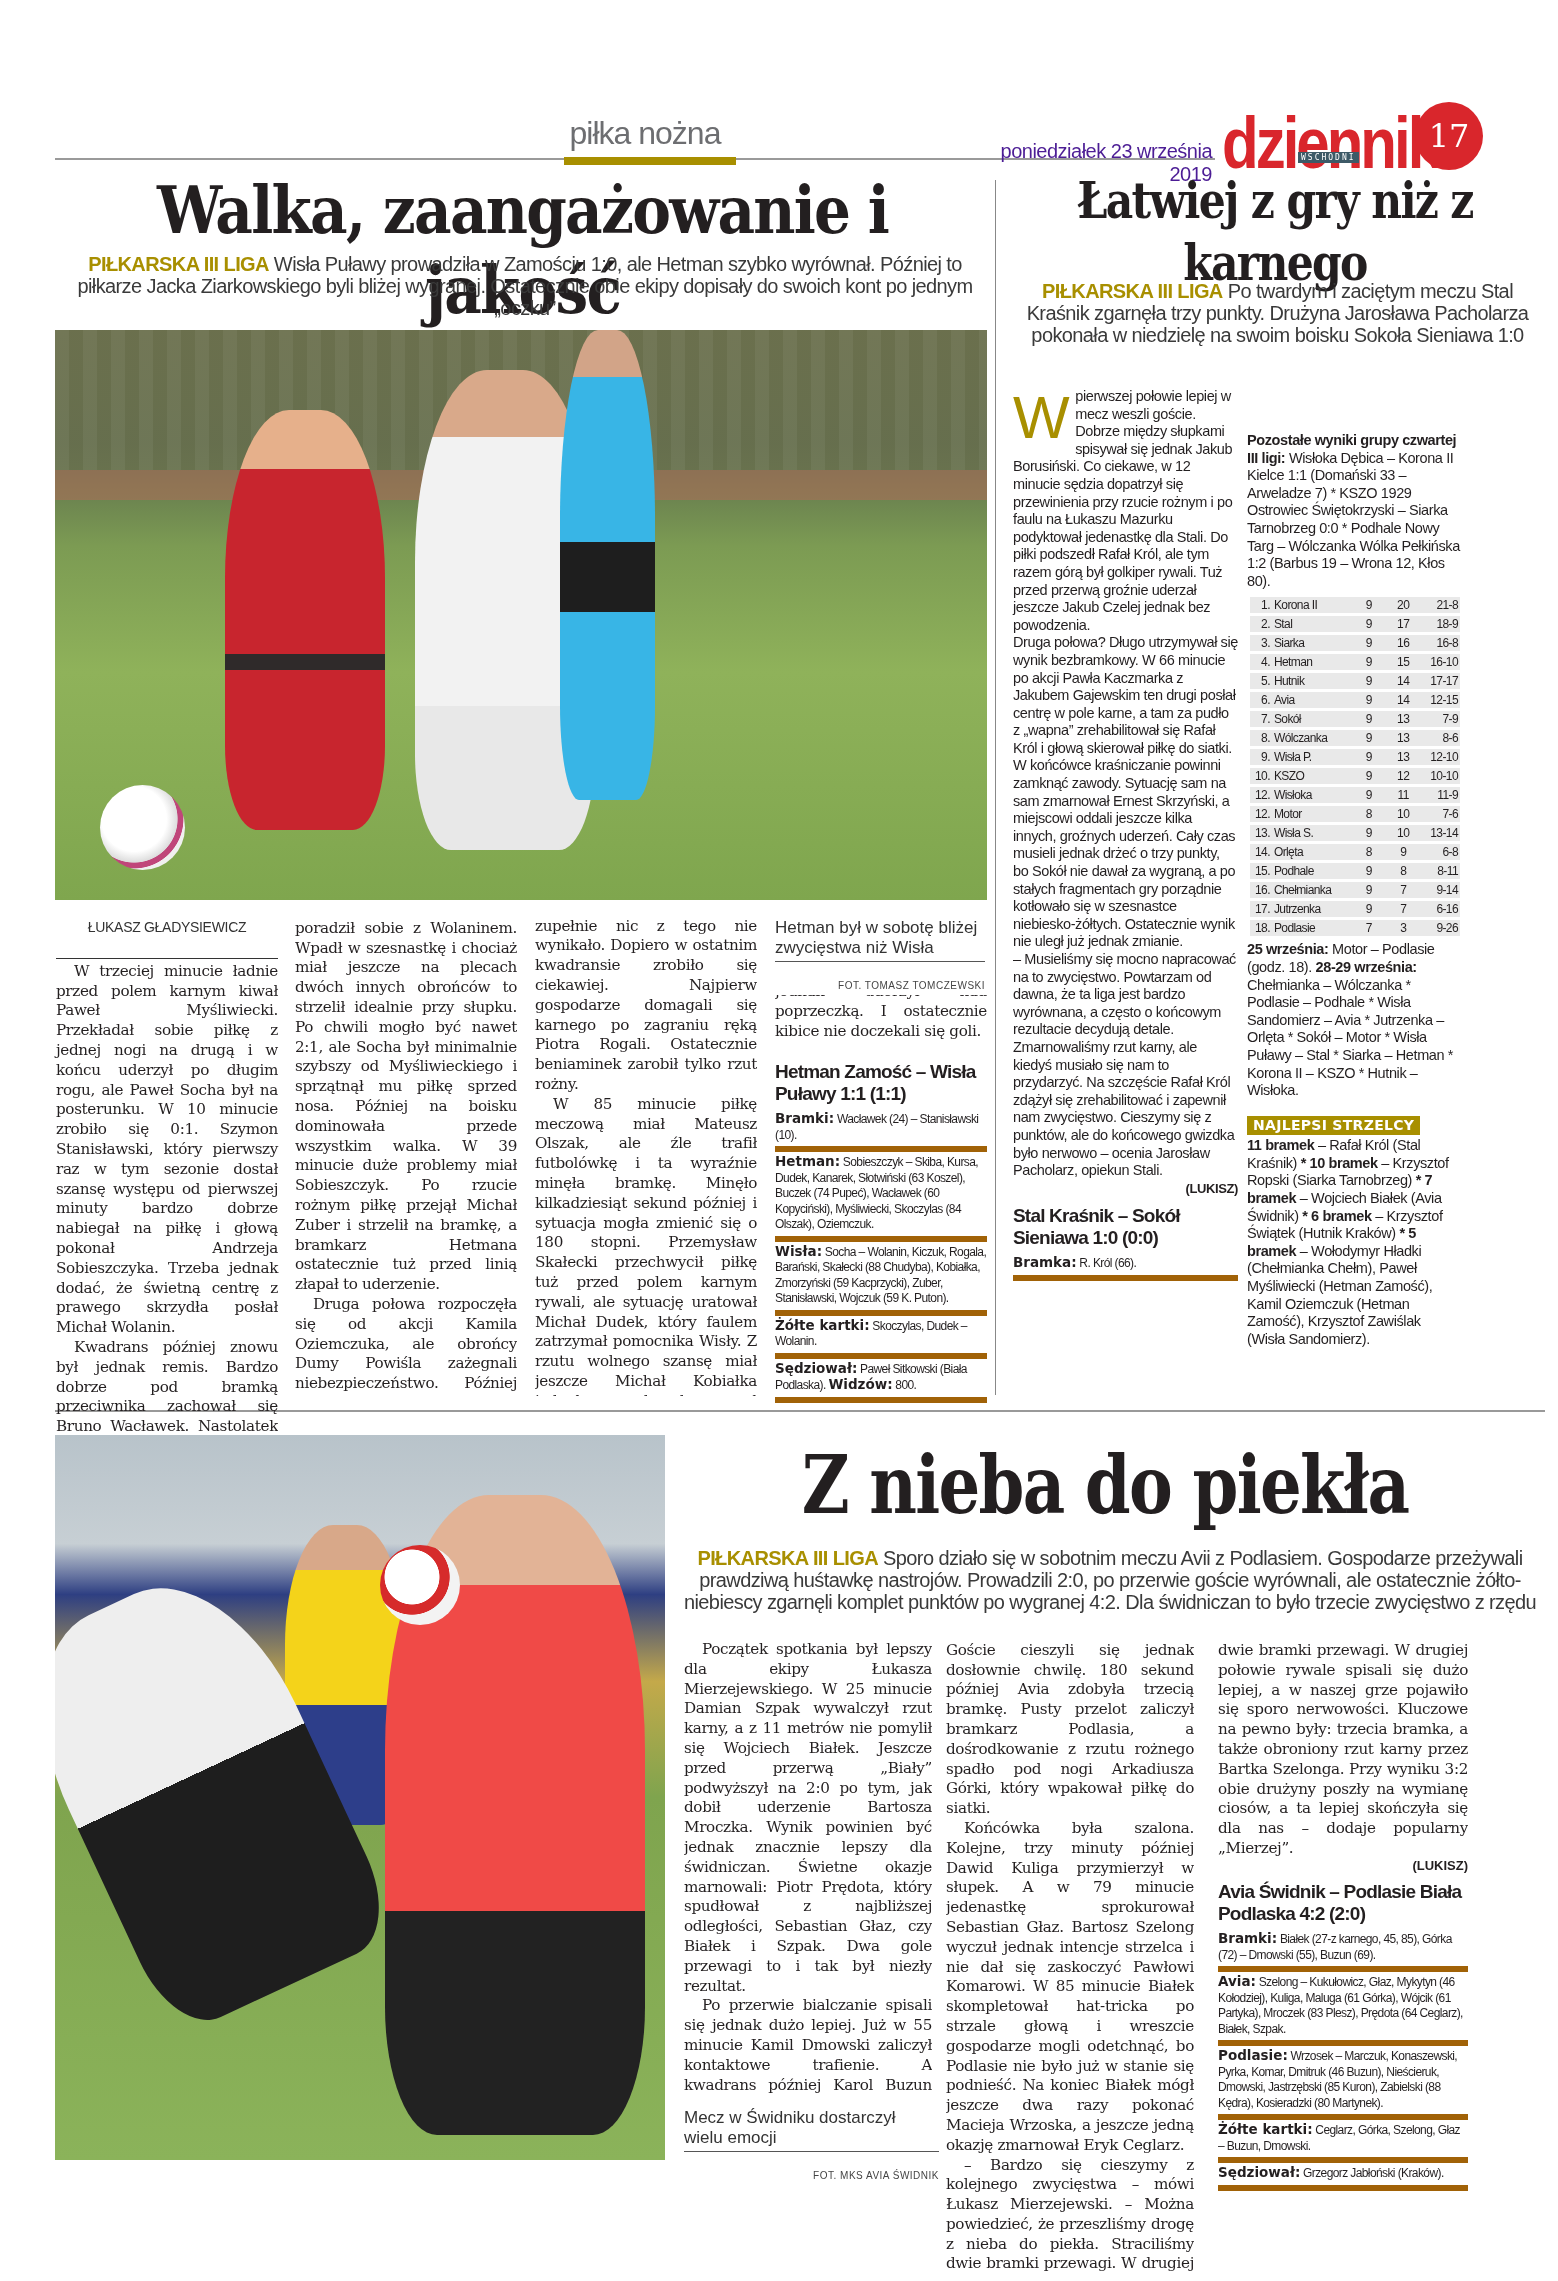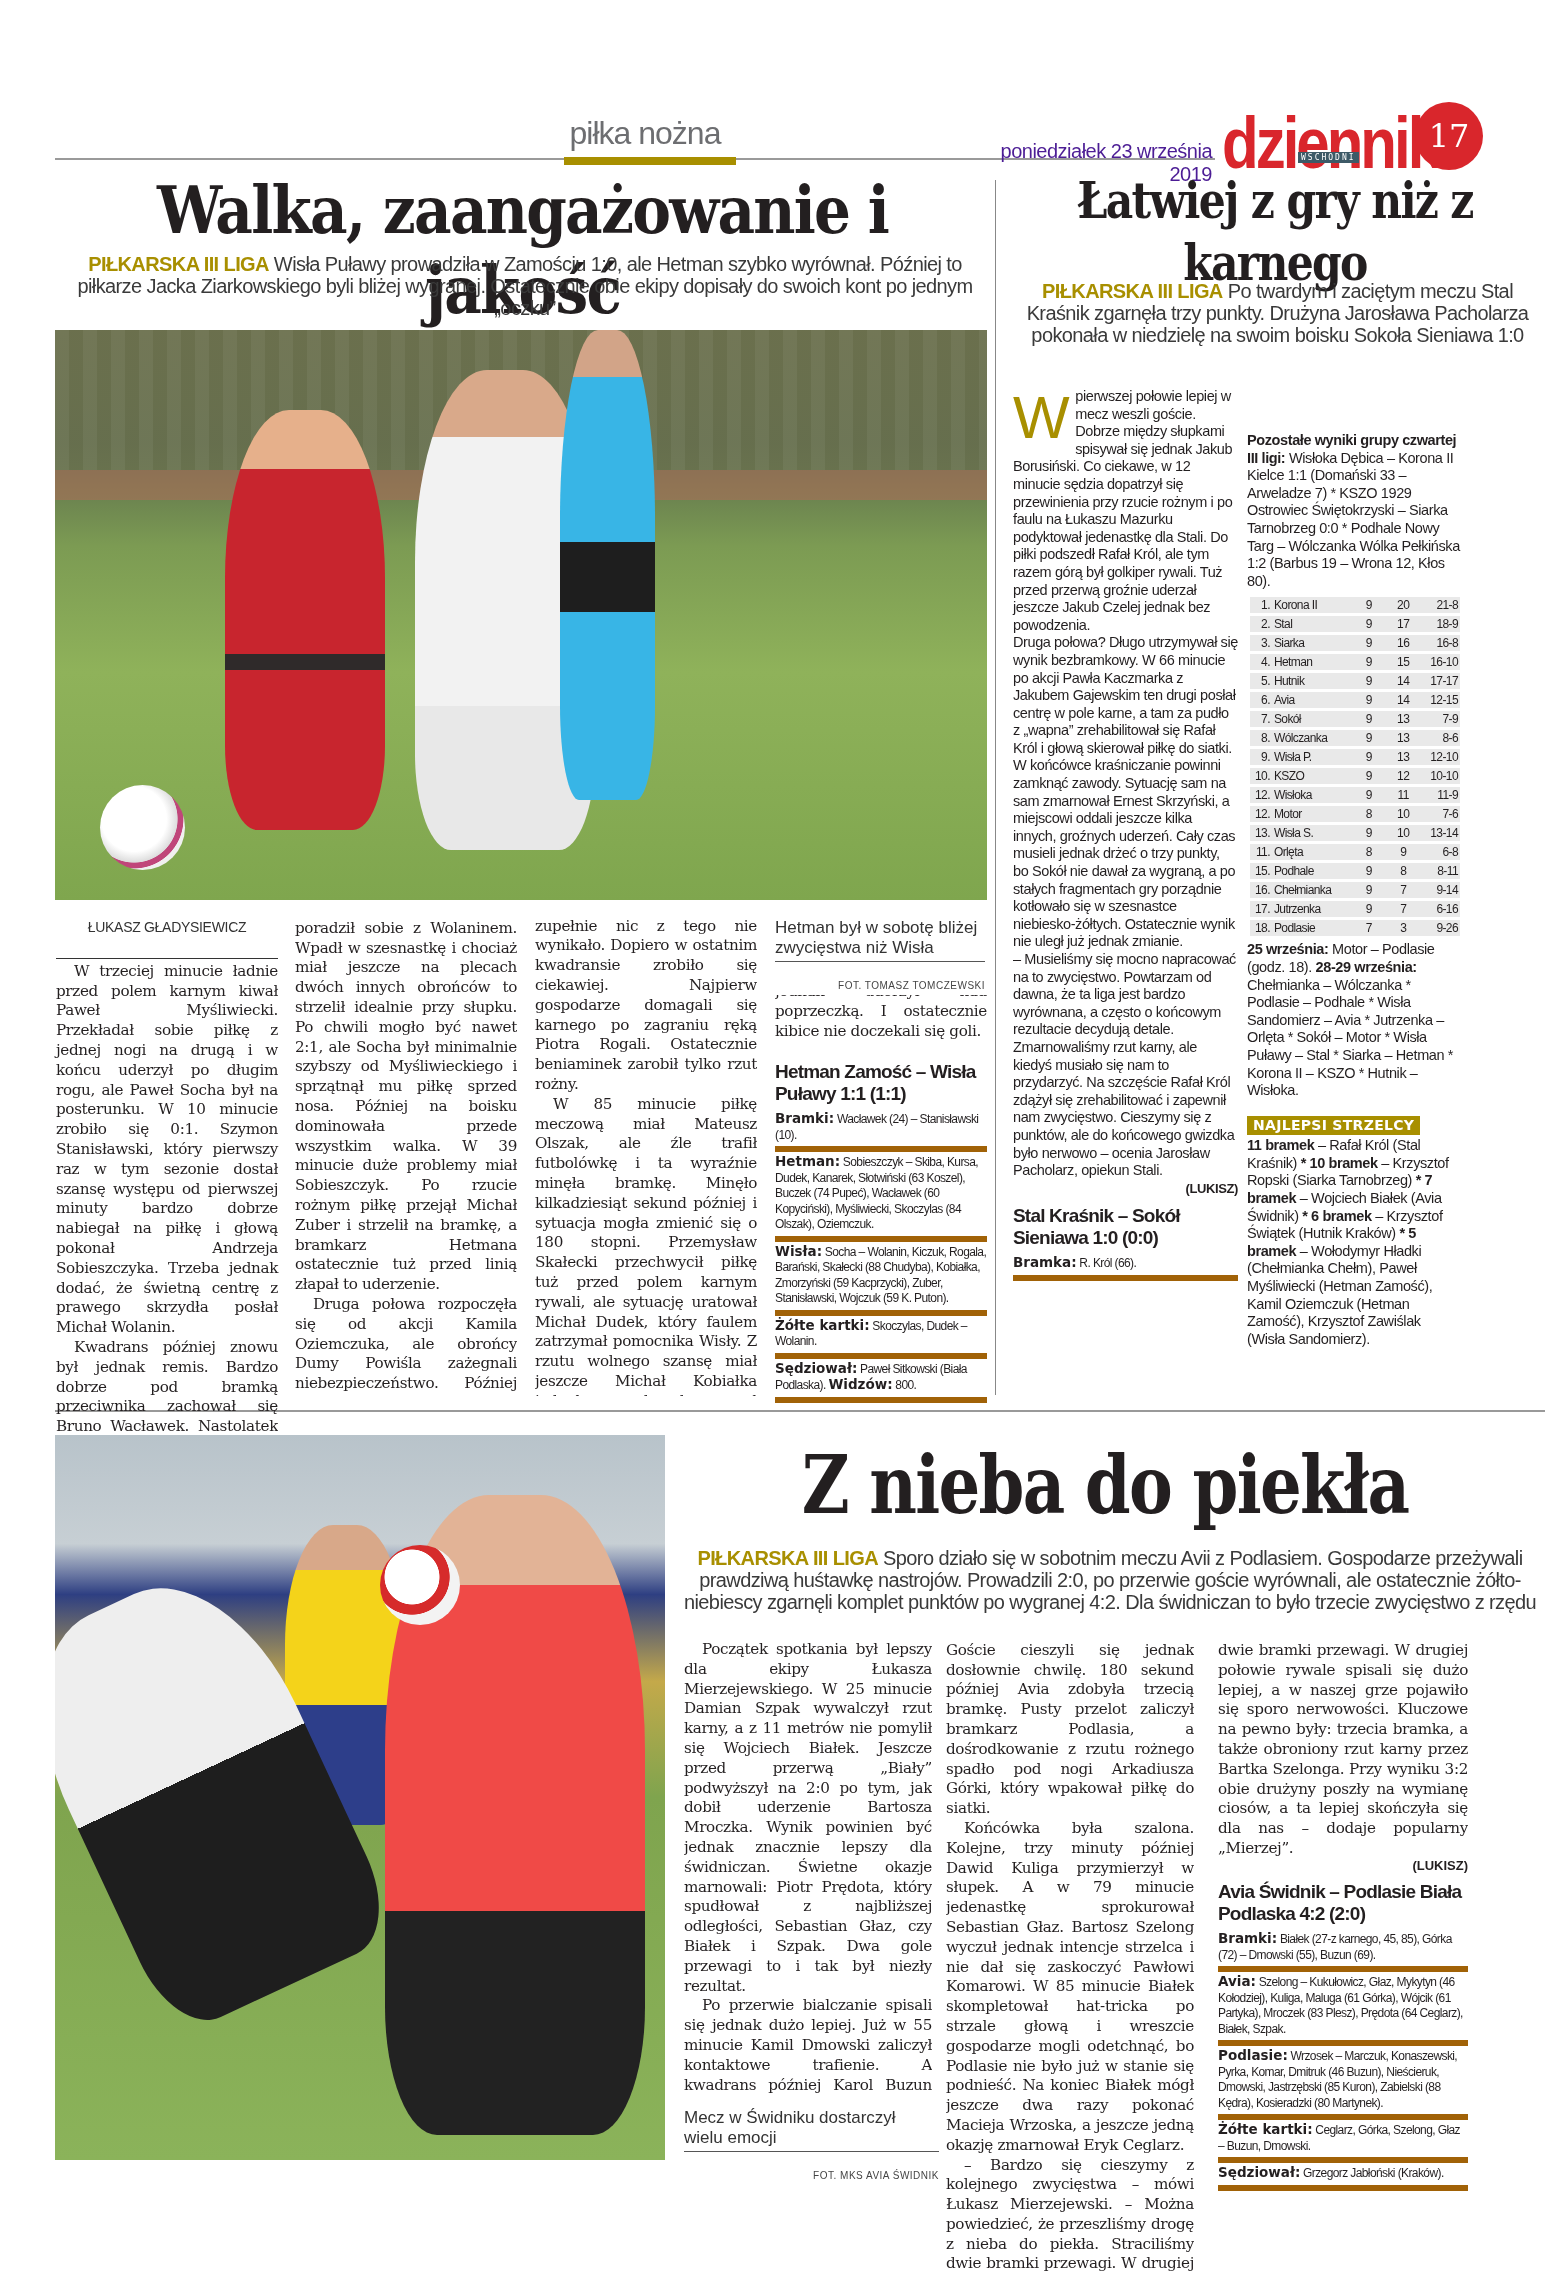--- a/index.html
+++ b/index.html
@@ -252,21 +252,21 @@
           <td class="g">7-6</td>
         </tr>
         <tr>
           <td class="n">13.</td>
           <td class="t">Wisła S.</td>
           <td class="m">9</td>
           <td class="p">10</td>
           <td class="g">13-14</td>
         </tr>
         <tr>
-          <td class="n">11.</td>
+          <td class="n">14.</td>
           <td class="t">Orlęta</td>
           <td class="m">8</td>
           <td class="p">9</td>
           <td class="g">6-8</td>
         </tr>
         <tr>
           <td class="n">15.</td>
           <td class="t">Podhale</td>
           <td class="m">9</td>
           <td class="p">8</td>

